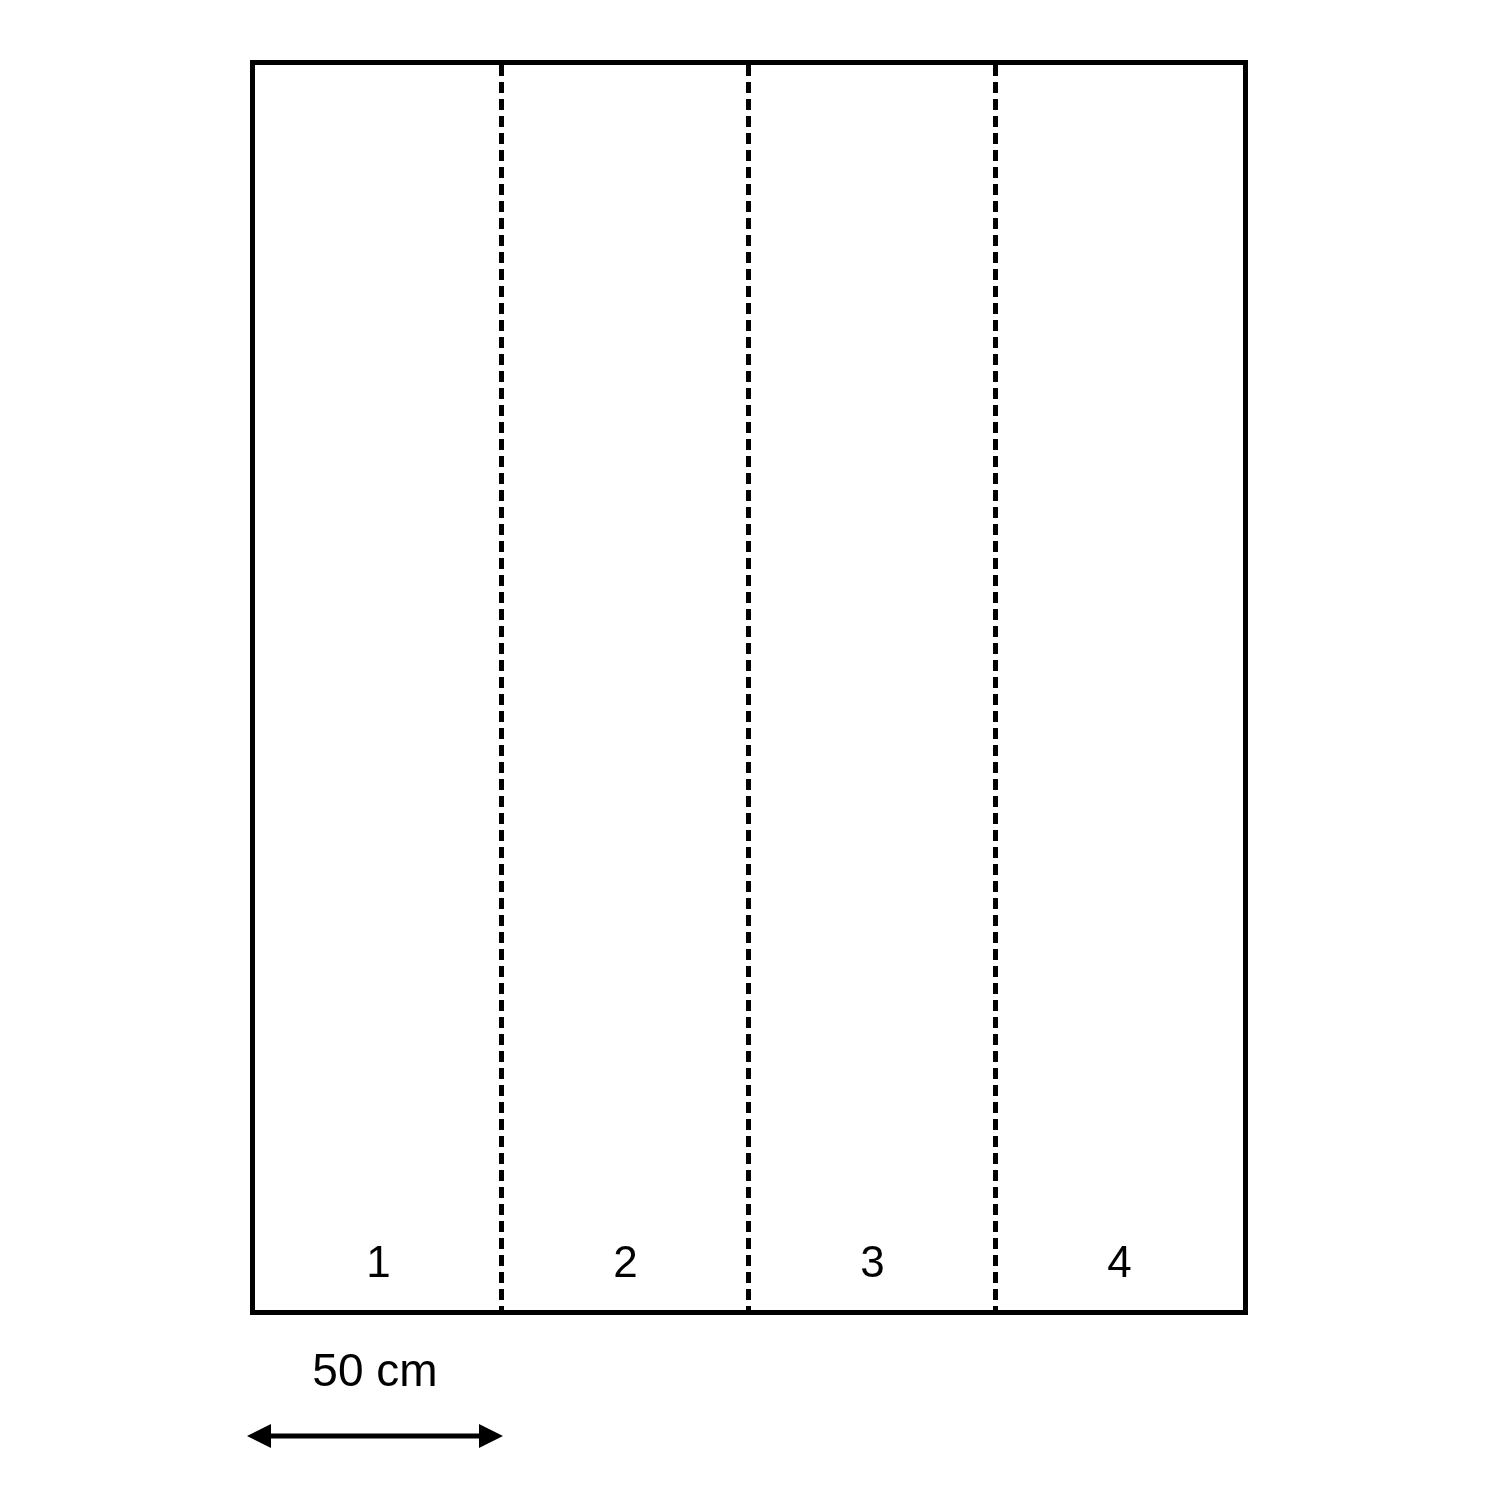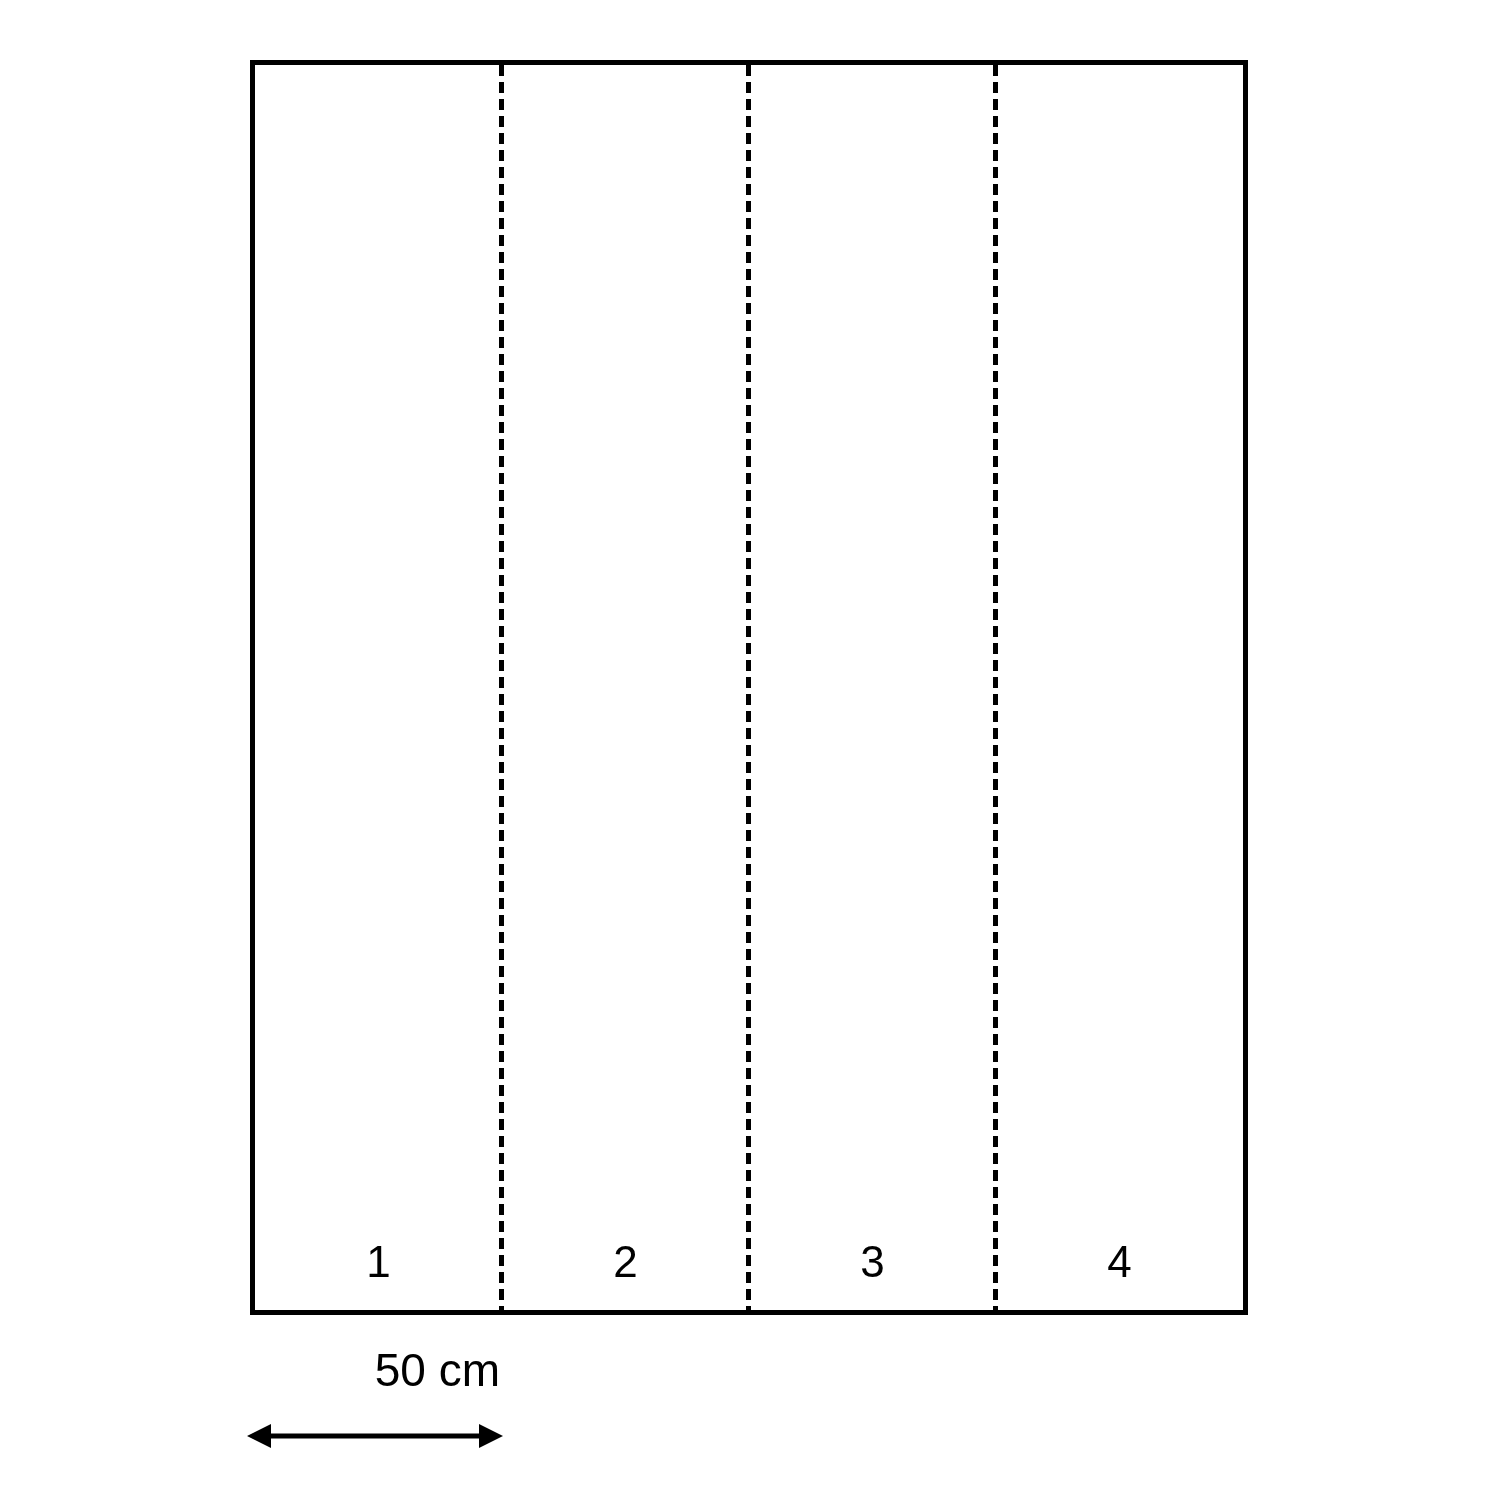--- a/index.html
+++ b/index.html
@@ -65,21 +65,21 @@
   }
   .fold-line.f1 { left: calc(25% - 3px); }
   .fold-line.f2 { left: calc(50% - 3px); }
   .fold-line.f3 { left: calc(75% - 3px); }
   
   .scale-label {
     position: absolute;
     left: 250px;
     top: 1343px;
     width: 250px;
-    text-align: right;
+    text-align: center;
     font-size: 46px;
     line-height: 1.2;
     color: #000000;
   }
   .scale-arrow-svg {
     position: absolute;
     left: 244px;
     top: 1416px;
   }
 </style>

